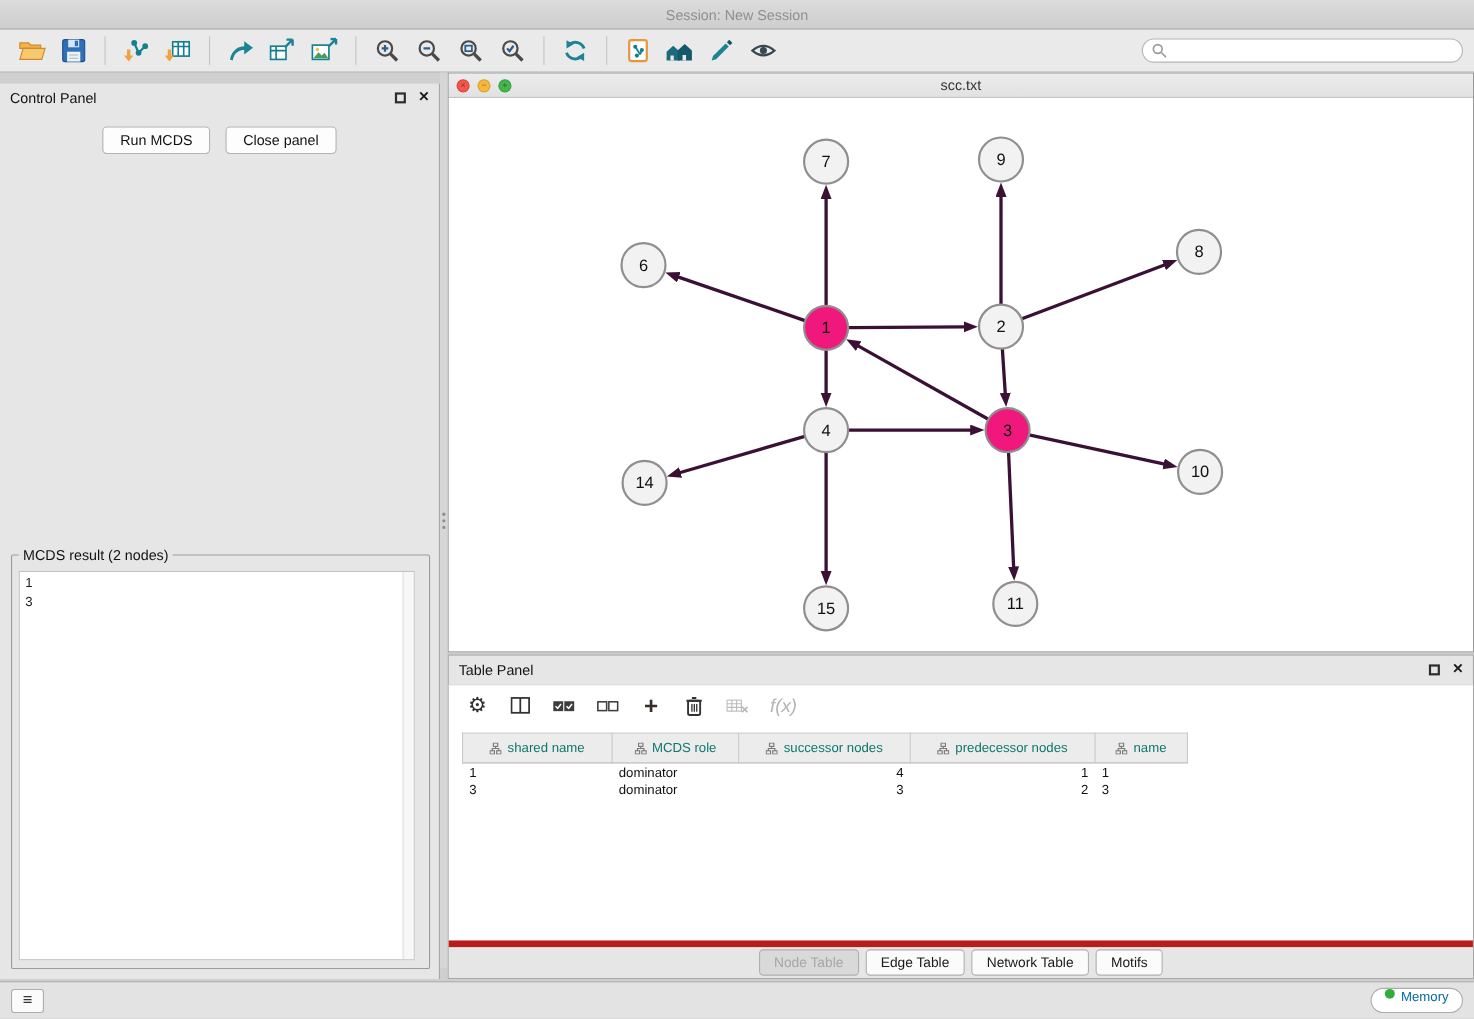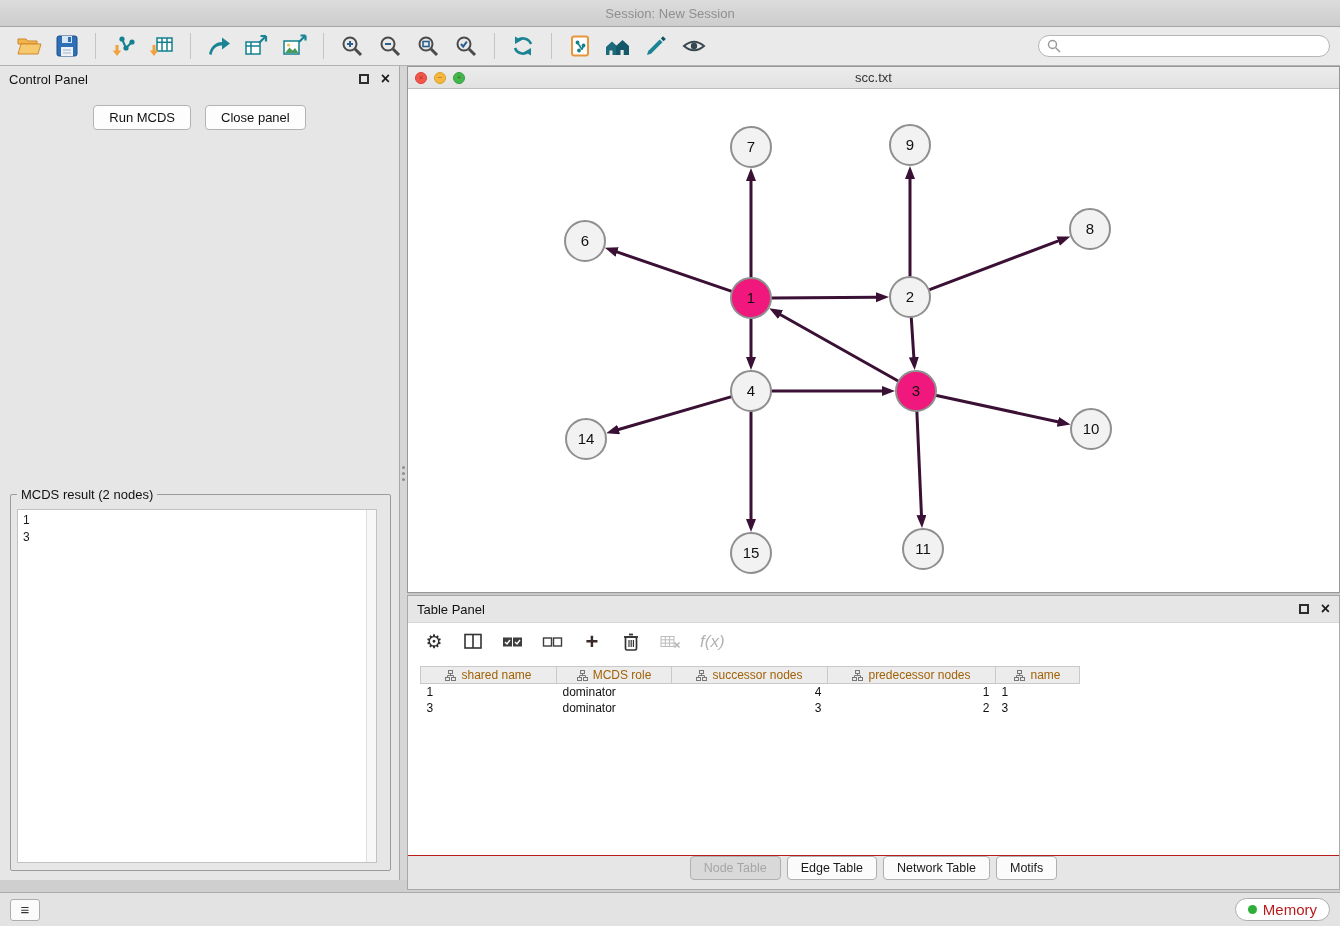--- a/index.html
+++ b/index.html
@@ -33,21 +33,21 @@
   .tool-sep { width:1px; height:26px; background:#c4c4c4; margin:0 9px; }
   .search-box {
     margin-left:auto; width:292px; height:22px;
     background:#fff; border:1px solid #b5b5b5; border-radius:11px;
     display:flex; align-items:center; padding:0 8px; gap:6px;
   }
   .search-box input { border:none; outline:none; flex:1; font-size:12px; background:transparent; font-family:"Liberation Sans",sans-serif; }
 
   
   .control-panel {
-    position:absolute; left:0; top:66px; width:400px; height:814px;
+    position:absolute; left:0; top:76px; width:400px; height:814px;
     background:#e6e6e6; border-right:1px solid #a8a8a8;
   }
   .panel-header { height:26px; display:flex; align-items:center; padding:0 9px; font-size:13px; color:#111; }
   .win-controls { margin-left:auto; display:flex; gap:12px; align-items:center; }
   .float-icon { width:10px; height:10px; border:2px solid #2c2c2c; display:inline-block; }
   .close-x { font-size:16px; font-weight:bold; color:#1c1c1c; line-height:1; }
 
   .v-splitter {
     position:absolute; left:400px; top:66px; width:7px; height:814px;
     background:#d6d6d6; cursor:col-resize;
@@ -129,47 +129,47 @@
   }
   .tp-tool { display:flex; align-items:center; justify-content:center; min-width:20px; height:24px; }
   .gear-glyph { font-size:19px; color:#2e2e2e; line-height:1; }
   .plus-glyph { font-size:22px; font-weight:bold; color:#3a2a2a; line-height:1; }
   .fx-glyph { font-family:Liberation Sans, sans-serif; font-style:italic; font-size:17px; color:#b3b3b3; }
 
   .tp-table-area { flex:1; background:#fff; padding:6px 0 0 12px; overflow:hidden; }
   table.node-table { border-collapse:collapse; table-layout:fixed; font-size:12px; }
   table.node-table th {
     background:#ececec; border:1px solid #c9c9c9; font-weight:normal;
-    height:17px; padding:0 4px; text-align:center; color:#a16207;
+    height:27px; padding:0 4px; text-align:center; color:#0f766e;
   }
   .th-inner { display:flex; align-items:center; justify-content:center; gap:5px; }
   table.node-table td { height:16px; padding:0 6px; color:#111; }
   td.num-right { text-align:right; padding-right:14px; }
   td.num-right2 { text-align:right; padding-right:16px; }
 
-  .tp-footer { height:34px; background:#e6e6e6; display:flex; align-items:flex-start; justify-content:center; gap:6px; border-top:1px solid #b91c1c; }
+  .tp-footer { height:34px; background:#e6e6e6; display:flex; align-items:center; justify-content:center; gap:6px; border-top:6px solid #b91c1c; }
   .tp-tab {
     font-size:12.5px; padding:4px 13px; background:#fbfbfb; color:#1a1a1a;
     border:1px solid #b0b0b0; border-radius:4px; font-family:"Liberation Sans",sans-serif;
   }
   .tp-tab.active { background:#d9d9d9; color:#a6a6a6; }
 
   
   .statusbar {
     position:absolute; left:0; bottom:0; width:1340px; height:34px;
     background:#e3e3e3; border-top:1px solid #ababab;
     display:flex; align-items:center; padding:0 10px;
   }
   .status-left-btn {
     width:30px; height:22px; border:1px solid #adadad; border-radius:3px; background:#fbfbfb;
     display:flex; align-items:center; justify-content:center; font-size:15px; color:#333;
   }
   .memory-btn {
     margin-left:auto; height:23px; border:1px solid #adadad; border-radius:12px; background:#fff;
-    display:flex; align-items:center; gap:6px; padding:0 12px; font-size:15px; color:#b91c1c;
+    display:flex; align-items:flex-start; gap:6px; padding:0 12px; font-size:12px; color:#0369a1;
   }
   .memory-dot { width:9px; height:9px; border-radius:50%; background:#2fae3a; }
 </style>
 </head>
 <body>
 
 <div class="titlebar">
   <span>Session: New Session</span>
 </div>
 

